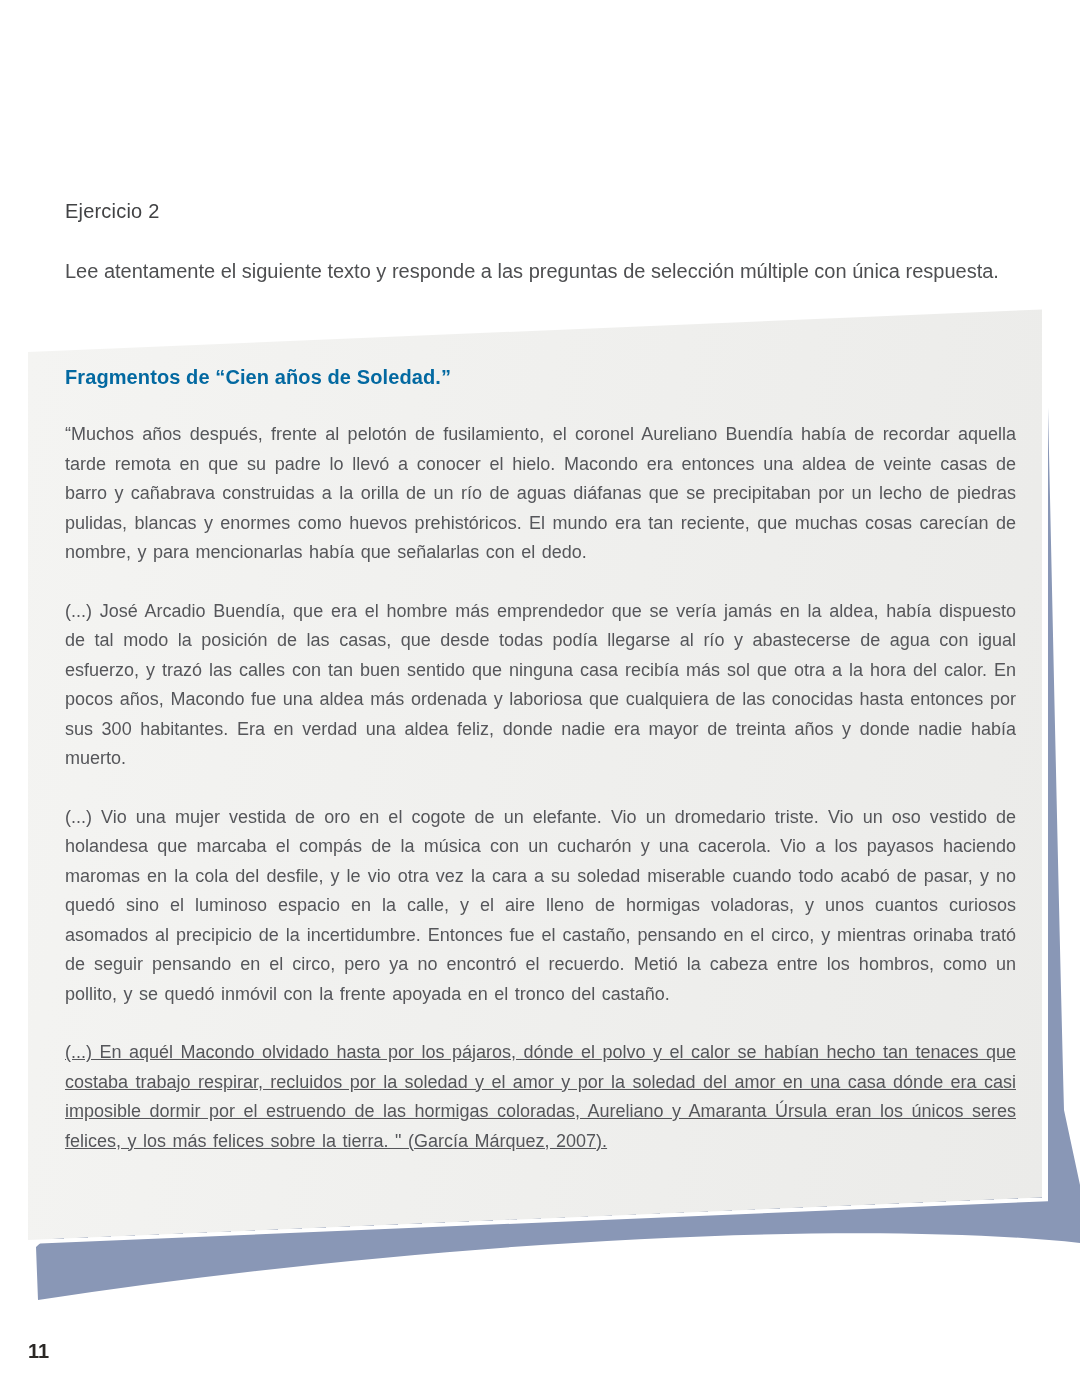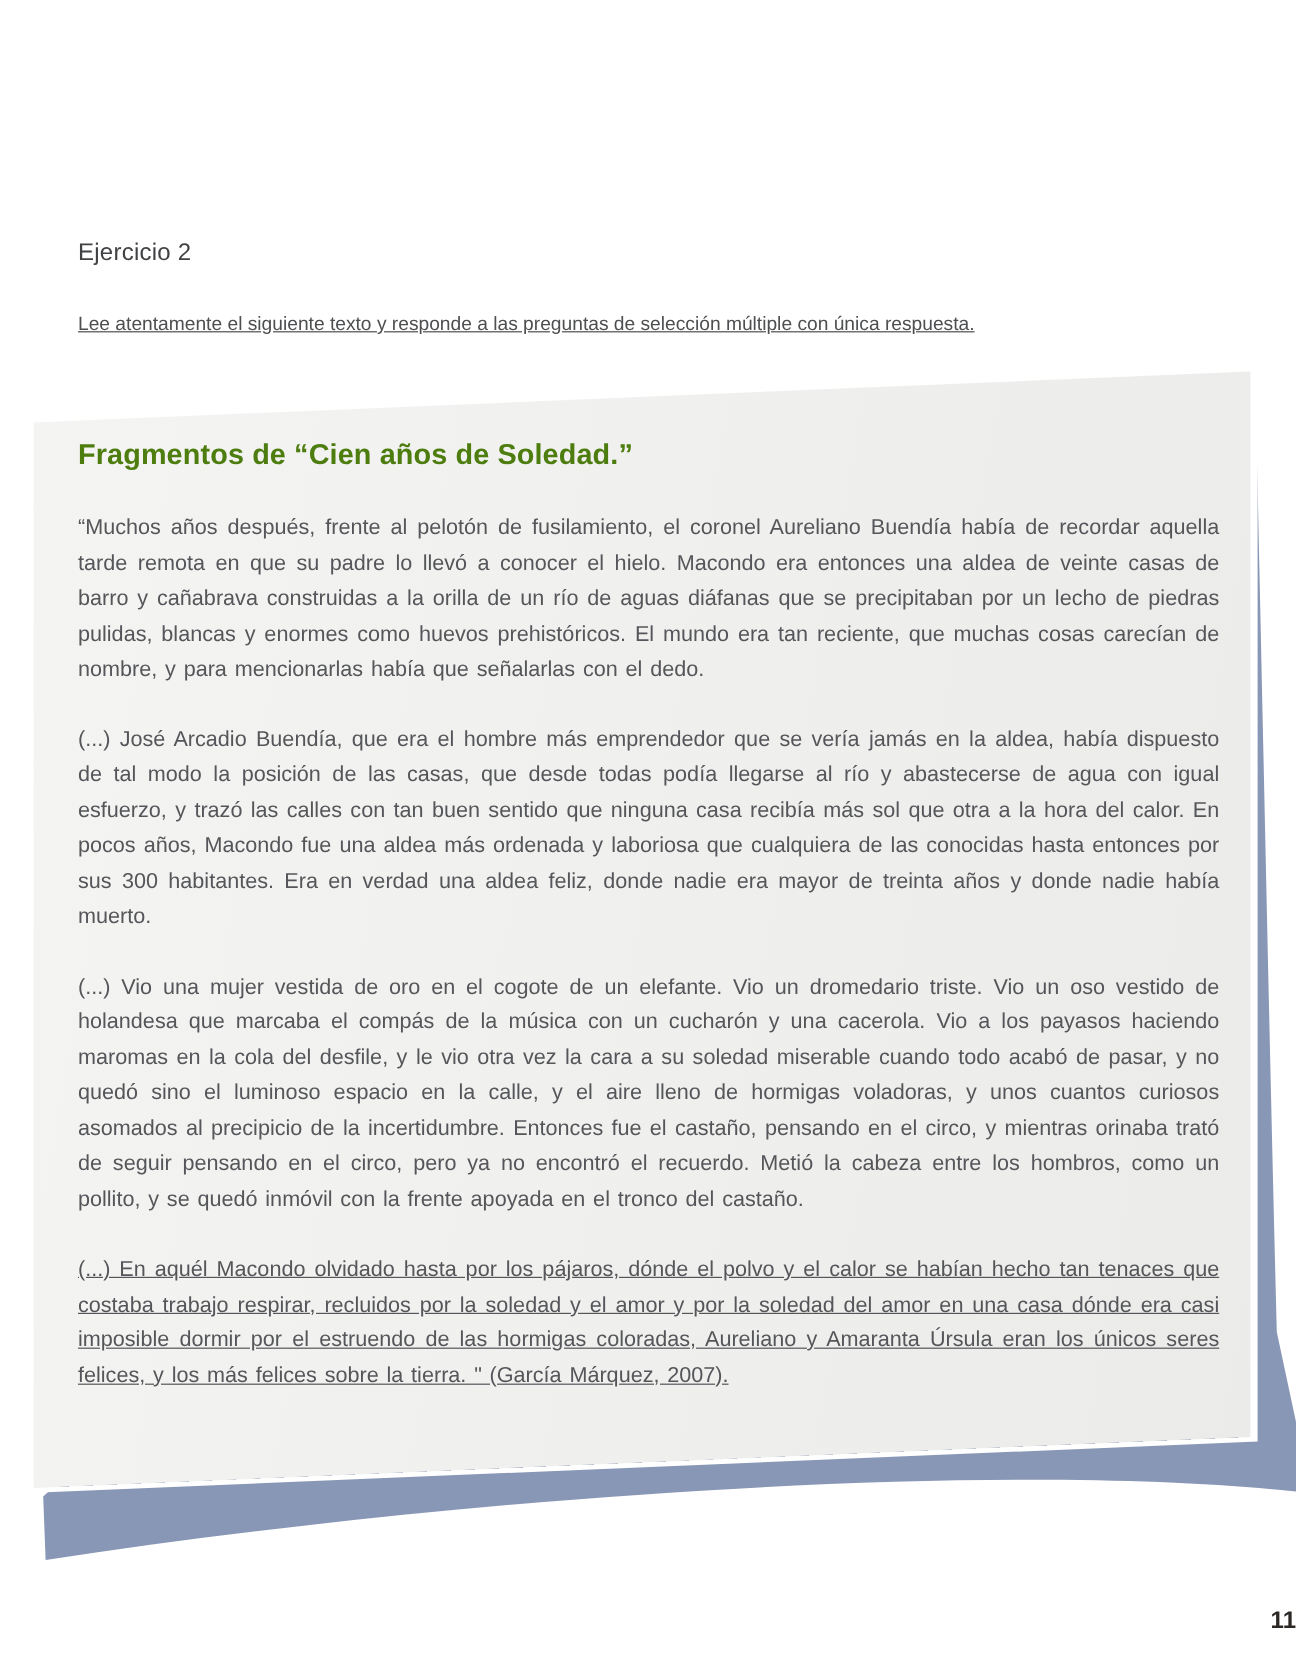--- a/index.html
+++ b/index.html
@@ -18,25 +18,24 @@
     position: absolute;
     left: 65px; top: 200px;
     font-size: 20px;
     color: #414244;
     letter-spacing: 0.2px;
   }
   .instructions {
     position: absolute;
     left: 65px; top: 256px;
     width: 951px;
-    font-size: 16px;
+    font-size: 20px;
     line-height: 30px;
     text-align: justify;
     color: #4e4f51;
-    text-decoration: underline;
   }
 
   
   .back-page-svg {
     position: absolute;
     left: 0; top: 0;
     width: 1080px; height: 1397px;
     z-index: 0;
   }
 
@@ -53,45 +52,46 @@
   }
 
   
   .paper-content {
     position: absolute;
     left: 65px; top: 366px;
     width: 951px;
     z-index: 2;
   }
   .fragment-title {
-    font-size: 24px;
+    font-size: 20px;
     font-weight: 700;
-    color: #4d7c0f;
+    color: #0369a1;
     margin: 0 0 31px 0;
     letter-spacing: 0.1px;
   }
   .fragment-paragraph {
     font-size: 18px;
     line-height: 29.5px;
     text-align: justify;
     color: #55565a;
     margin: 0 0 29px 0;
     word-spacing: 1.5px;
   }
   .fragment-paragraph:last-child { margin-bottom: 0; text-decoration: underline; }
 
   
   .page-number {
     position: absolute;
     left: 0; right: 0;
     top: 1340px;
-    text-align: right;
+    text-align: left;
     font-size: 20px;
     font-weight: 700;
     color: #2b2826;
+    padding-left: 28px;
   }
 </style>
 </head>
 <body>
 
 <div class="screen">
 
   <div class="exercise-heading">Ejercicio 2</div>
 
   <div class="instructions">Lee atentamente el siguiente texto y responde a las preguntas de selección múltiple con única respuesta.</div>

